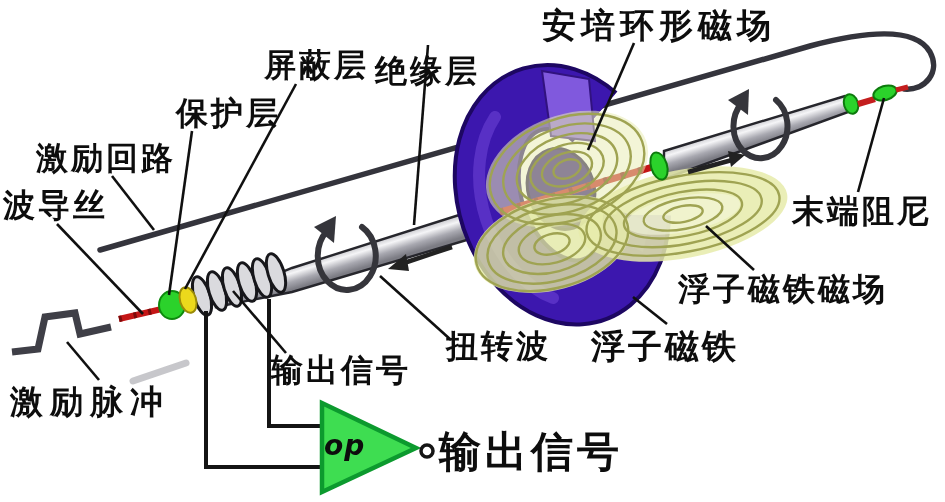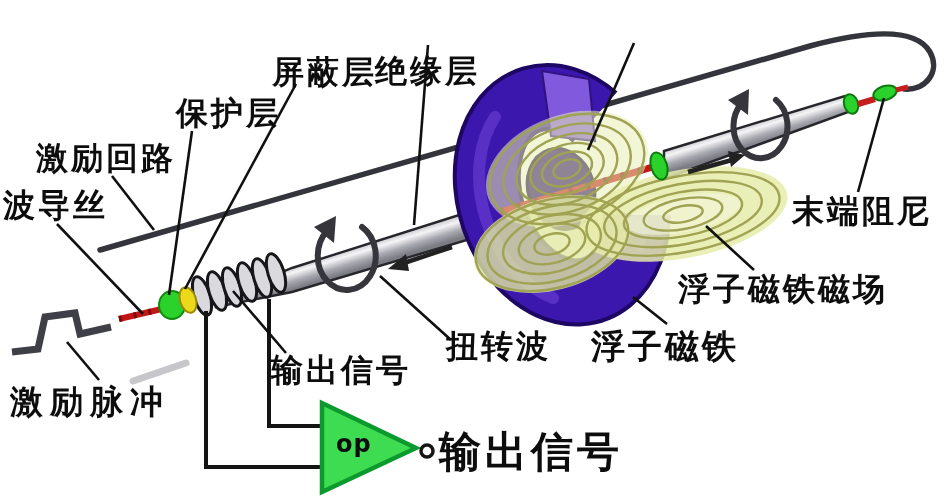--- a/index.html
+++ b/index.html
@@ -8,30 +8,30 @@
     font-family:"DejaVu Sans","Liberation Sans",sans-serif;
   }
   #art{position:absolute;left:0;top:0;width:945px;height:502px;}
   .lbl{
     position:absolute;font-weight:bold;color:#0d0d0d;font-size:32px;
     letter-spacing:3px;line-height:1;white-space:nowrap;
   }
   #lbl-bodaosi{left:3px;top:189px;}
   #lbl-jilihuilu{left:36px;top:142px;}
   #lbl-baohuceng{left:176px;top:97px;}
-  #lbl-pingbiceng{left:272px;top:49px;margin-top:7px;}
+  #lbl-pingbiceng{left:264px;top:49px;}
   #lbl-jueyuanceng{left:375px;top:11px;margin-top:44px;}
   #lbl-anpei{left:542px;top:8px;font-size:34px;letter-spacing:5px;}
   #lbl-moduanzuni{left:792px;top:195px;text-align:right;}
   #lbl-fuzicichang{left:678px;top:273px;}
   #lbl-fuzicitie{left:591px;top:329px;font-size:34px;}
   #lbl-niuzhuanbo{left:446px;top:330px;}
   #lbl-jianboxianquan{left:271px;top:354px;}
   #lbl-jilimaichong{left:10px;top:386px;font-size:33px;letter-spacing:7px;font-family:Liberation Serif, serif;}
-  #lbl-op{left:336px;top:432px;font-size:24px;letter-spacing:1px;}
+  #lbl-op{left:324px;top:432px;font-size:28px;letter-spacing:1px;font-style:italic;}
   #lbl-shuchu{left:439px;top:431px;font-size:42px;letter-spacing:4px;}
 </style>
 </head>
 <body>
 
 <div id="stage">
 
 <svg id="art" viewBox="0 0 945 502">
   <defs>
     <linearGradient id="rodGL" gradientUnits="userSpaceOnUse" x1="351" y1="243" x2="359" y2="269">
@@ -173,20 +173,21 @@
     <line x1="233" y1="291" x2="286" y2="353"></line>
     <line x1="67" y1="342" x2="99" y2="380"></line>
   </g>
 </svg>
 
 <div class="lbl" id="lbl-bodaosi">波导丝</div>
 <div class="lbl" id="lbl-jilihuilu">激励回路</div>
 <div class="lbl" id="lbl-baohuceng">保护层</div>
 <div class="lbl" id="lbl-pingbiceng">屏蔽层</div>
 <div class="lbl" id="lbl-jueyuanceng">绝缘层</div>
+<div class="lbl" id="lbl-anpei">安培环形磁场</div>
 <div class="lbl" id="lbl-moduanzuni">末端阻尼</div>
 <div class="lbl" id="lbl-fuzicitie">浮子磁铁</div>
 <div class="lbl" id="lbl-fuzicichang">浮子磁铁磁场</div>
 <div class="lbl" id="lbl-niuzhuanbo">扭转波</div>
 <div class="lbl" id="lbl-jianboxianquan">输出信号</div>
 <div class="lbl" id="lbl-jilimaichong">激励脉冲</div>
 <div class="lbl" id="lbl-op">op</div>
 <div class="lbl" id="lbl-shuchu">输出信号</div>
 
 </div>

